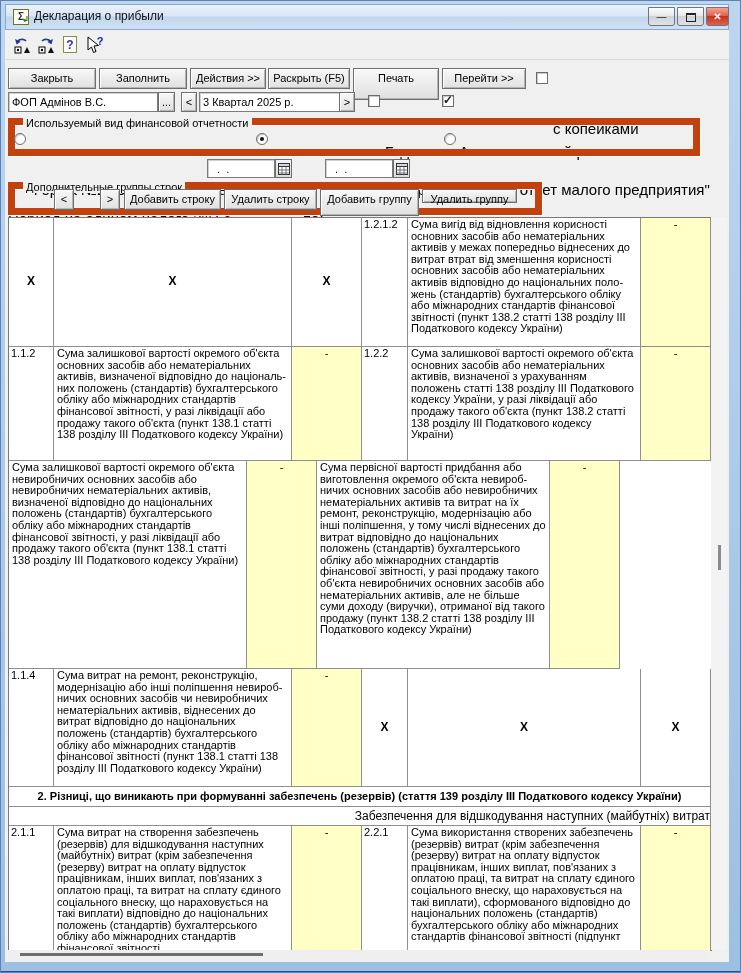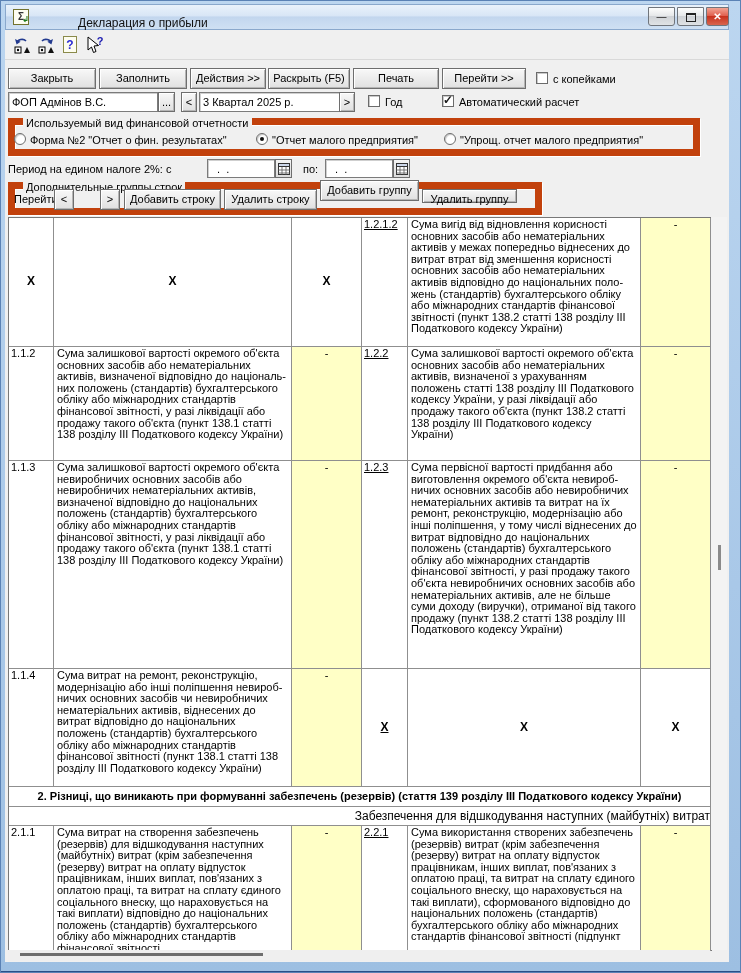--- a/index.html
+++ b/index.html
@@ -11,21 +11,21 @@
   }
   .abs{position:absolute;}
   
   .titlebar{left:5px;top:4px;width:724px;height:26px;
     background:linear-gradient(180deg,#eaf2fb 0%,#d8e6f6 45%,#c2d6ee 50%,#cfe0f3 100%);
     border:1px solid #8aa8cc;box-sizing:border-box;}
   .title-icon{left:13px;top:9px;width:14px;height:14px;background:#fdfdf2;
     border:1px solid #72722e;font-size:10px;line-height:13px;text-align:center;
     color:#333;font-weight:bold;}
   .title-icon i{position:absolute;right:-1px;bottom:-2px;font-style:normal;color:#1d7a1d;font-size:8px;}
-  .title-text{left:34px;top:16px;font-size:12px;color:#111;margin-left:44px;}
+  .title-text{left:34px;top:9px;font-size:12px;color:#111;}
   .capbtn{top:7px;height:19px;box-sizing:border-box;border:1px solid #70757c;
     border-radius:0 0 3px 3px;text-align:center;
     background:linear-gradient(180deg,#fdfdfd,#e6e8ea 45%,#cfd2d6 50%,#dfe2e5);
     font-size:10px;line-height:17px;color:#222;}
   .capbtn.close{background:linear-gradient(180deg,#f2a493,#e0614f 45%,#c8331e 50%,#d9654f);color:#fff;font-weight:bold;}
   .maxglyph{display:inline-block;width:8px;height:6px;border:1px solid #222;border-top-width:2px;margin-top:5px;}
   
   .client{left:5px;top:30px;width:724px;height:932px;background:#f0f0f0;}
   .toolbar{left:5px;top:30px;width:724px;height:30px;background:#f0f0f0;
     border-bottom:1px solid #d9d9d9;box-sizing:border-box;}
@@ -36,40 +36,40 @@
     box-shadow:inset 1px 1px 0 #ffffff, inset -1px -1px 0 #b5b5b5;
     font-size:11px;text-align:center;color:#000;}
   .btn span{display:inline-block;padding-top:3px;}
   .input{box-sizing:border-box;border:1px solid #7b7b7b;background:#fff;
     box-shadow:inset 1px 1px 0 #cfcfcf;font-size:11px;color:#000;
     font-family:"Liberation Sans",sans-serif;padding:2px 3px;}
   input.input{outline:none;}
   .cb{width:12px;height:12px;box-sizing:border-box;border:1px solid #6b6b6b;background:#fff;
     box-shadow:inset 1px 1px 0 #c9c9c9;}
   .cb .mark{position:absolute;left:0px;top:-3px;font-size:12px;font-weight:bold;color:#1a1a1a;}
-  .lbl{font-size:11px;color:#000;}
+  .lbl{font-size:15px;color:#000;margin-top:47px;}
   .radio{width:12px;height:12px;box-sizing:border-box;border:1px solid #6b6b6b;border-radius:50%;
     background:#fff;box-shadow:inset 1px 1px 1px #c9c9c9;}
   .radio.sel::after{content:"";position:absolute;left:3px;top:3px;width:4px;height:4px;
     border-radius:50%;background:#111;}
   .groupbox{box-sizing:border-box;border:7px solid #c2410c;
     box-shadow:inset 1px 1px 0 #ffffff, 1px 1px 0 #ffffff;}
   .legend{position:absolute;top:-8px;left:8px;background:#f0f0f0;padding:0 3px;font-size:11px;}
   .calbtn{box-sizing:border-box;border:1px solid #6e6e6e;
     background:linear-gradient(180deg,#f4f4f4,#dcdcdc);text-align:center;}
   
   .table{left:8px;top:217px;width:702px;height:733px;background:#fff;
     border:1px solid #787878;border-bottom:none;box-sizing:content-box;overflow:hidden;}
   .band{display:flex;width:702px;}
   .cell{box-sizing:border-box;border-right:1px solid #8f8f8f;border-bottom:1px solid #8f8f8f;
     font-size:11px;line-height:11.6px;color:#000;overflow:hidden;}
   .c1{width:45px;padding:1px 2px;}
   .c2{width:238px;padding:1px 3px;}
   .c3{width:70px;}
-  .c4{width:46px;padding:1px 2px;text-decoration:underline;}
+  .c4{width:46px;padding:1px 2px;}
   .c5{width:233px;padding:1px 3px;}
   .c6{width:70px;}
   .val{background:#ffffc6;text-align:center;padding-top:1px;}
   .val.white{background:#fff;}
   .xc{display:flex;align-items:center;justify-content:center;font-weight:bold;font-size:12px;padding:0;}
   .h-a{height:129px;}.h-b{height:114px;}.h-c{height:208px;}.h-d{height:118px;}.h-e{height:150px;}
   .band-header{width:702px;height:20px;box-sizing:border-box;border-right:1px solid #8f8f8f;
     border-bottom:1px solid #8f8f8f;text-align:center;font-weight:bold;font-size:11px;line-height:19px;}
   .band-sub{width:702px;height:19px;box-sizing:border-box;border-right:1px solid #8f8f8f;
     border-bottom:1px solid #8f8f8f;text-align:right;font-size:12px;line-height:18px;}
@@ -120,21 +120,21 @@
   <svg width="22" height="20">
       <path d="M4 2 v13 l3.5-3 2 5.5 2.5-1 -2-5.5 4.5-.5 z" fill="#fff" stroke="#000"></path>
       <text x="16" y="10" font-size="11" fill="#1a1ab0" text-anchor="middle" font-weight="bold" font-family="Liberation Sans, sans-serif">?</text>
     </svg>
 </div>
 
 <div class="abs btn" style="left:8px;top:68px;width:88px;height:21px;"><span>Закрыть</span></div>
 <div class="abs btn" style="left:99px;top:68px;width:88px;height:21px;"><span>Заполнить</span></div>
 <div class="abs btn" style="left:190px;top:68px;width:76px;height:21px;"><span>Действия &gt;&gt;</span></div>
 <div class="abs btn" style="left:268px;top:68px;width:82px;height:21px;"><span>Раскрыть (F5)</span></div>
-<div class="abs btn" style="left:353px;top:68px;width:86px;height:21px;"><span>Печать</span></div>
+<div class="abs btn" style="left:353px;top:68px;width:86px;height:32px;"><span>Печать</span></div>
 <div class="abs btn" style="left:442px;top:68px;width:84px;height:21px;"><span>Перейти &gt;&gt;</span></div>
 <div class="abs cb" style="left:536px;top:72px;"></div>
 <div class="abs lbl" style="left:553px;top:73px;">с копейками</div>
 
 <input class="abs input" style="left: 8px; top: 92px; width: 150px; height: 20px;" readonly="" value="ФОП Адмінов В.С.">
 <div class="abs btn" style="left:158px;top:92px;width:17px;height:20px;"><span>...</span></div>
 <div class="abs btn" style="left:181px;top:92px;width:16px;height:20px;"><span>&lt;</span></div>
 <input class="abs input" style="left: 199px; top: 92px; width: 152px; height: 20px;" readonly="" value="3 Квартал 2025 р.">
 <div class="abs btn" style="left:339px;top:92px;width:16px;height:20px;"><span>&gt;</span></div>
 <div class="abs cb" style="left:368px;top:95px;"></div>
@@ -174,21 +174,21 @@
 </div>
 
 <div class="abs groupbox" style="left:8px;top:182px;width:534px;height:33px;">
   <span class="legend">Дополнительные группы строк</span>
 </div>
 <div class="abs lbl" style="left:14px;top:193px;">Перейти</div>
 <div class="abs btn" style="left:54px;top:189px;width:20px;height:21px;"><span>&lt;</span></div>
 <div class="abs btn" style="left:100px;top:189px;width:20px;height:21px;"><span>&gt;</span></div>
 <div class="abs btn" style="left:124px;top:189px;width:97px;height:21px;"><span>Добавить строку</span></div>
 <div class="abs btn" style="left:224px;top:189px;width:93px;height:21px;"><span>Удалить строку</span></div>
-<div class="abs btn" style="left:320px;top:180px;width:99px;height:21px;"><span>Добавить группу</span></div>
+<div class="abs btn" style="left:320px;top:189px;width:99px;height:27px;"><span>Добавить группу</span></div>
 <div class="abs btn" style="left:422px;top:189px;width:95px;height:14px;"><span>Удалить группу</span></div>
 
 <div class="abs table">
 
   <div class="band h-a">
     <div class="cell c1 xc">X</div>
     <div class="cell c2 xc">X</div>
     <div class="cell c3 val white xc">X</div>
     <div class="cell c4">1.2.1.2</div>
     <div class="cell c5">Сума вигід від відновлення корисності основних засобів або нематеріальних активів у межах попередньо віднесених до витрат втрат від зменшення корисності основних засобів або нематеріальних активів відповідно до національних поло-жень (стандартів) бухгалтерського обліку або міжнародних стандартів фінансової звітності (пункт 138.2 статті 138 розділу III Податкового кодексу України)</div>
@@ -198,24 +198,22 @@
   <div class="band h-b">
     <div class="cell c1">1.1.2</div>
     <div class="cell c2">Сума залишкової вартості окремого об'єкта основних засобів або нематеріальних активів, визначеної відповідно до національ- них положень (стандартів) бухгалтерського обліку або міжнародних стандартів фінансової звітності, у разі ліквідації або продажу такого об'єкта (пункт 138.1 статті 138 розділу III Податкового кодексу України)</div>
     <div class="cell c3 val">-</div>
     <div class="cell c4">1.2.2</div>
     <div class="cell c5">Сума залишкової вартості окремого об'єкта основних засобів або нематеріальних активів, визначеної з урахуванням положень статті 138 розділу III Податкового кодексу України, у разі ліквідації або продажу такого об'єкта (пункт 138.2 статті 138 розділу III Податкового кодексу України)</div>
     <div class="cell c6 val">-</div>
   </div>
 
   <div class="band h-c">
-    <div class="cell c1">1.1.3</div>
     <div class="cell c2">Сума залишкової вартості окремого об'єкта невиробничих основних засобів або невиробничих нематеріальних активів, визначеної відповідно до національних положень (стандартів) бухгалтерського обліку або міжнародних стандартів фінансової звітності, у разі ліквідації або продажу такого об'єкта (пункт 138.1 статті 138 розділу III Податкового кодексу України)</div>
     <div class="cell c3 val">-</div>
-    <div class="cell c4">1.2.3</div>
     <div class="cell c5">Сума первісної вартості придбання або виготовлення окремого об'єкта невироб-ничих основних засобів або невиробничих нематеріальних активів та витрат на їх ремонт, реконструкцію, модернізацію або інші поліпшення, у тому числі віднесених до витрат відповідно до національних положень (стандартів) бухгалтерського обліку або міжнародних стандартів фінансової звітності, у разі продажу такого об'єкта невиробничих основних засобів або нематеріальних активів, але не більше суми доходу (виручки), отриманої від такого продажу (пункт 138.2 статті 138 розділу III Податкового кодексу України)</div>
     <div class="cell c6 val">-</div>
   </div>
 
   <div class="band h-d">
     <div class="cell c1">1.1.4</div>
     <div class="cell c2">Сума витрат на ремонт, реконструкцію, модернізацію або інші поліпшення невироб-ничих основних засобів чи невиробничих нематеріальних активів, віднесених до витрат відповідно до національних положень (стандартів) бухгалтерського обліку або міжнародних стандартів фінансової звітності (пункт 138.1 статті 138 розділу III Податкового кодексу України)</div>
     <div class="cell c3 val">-</div>
     <div class="cell c4 xc">X</div>
     <div class="cell c5 xc">X</div>

